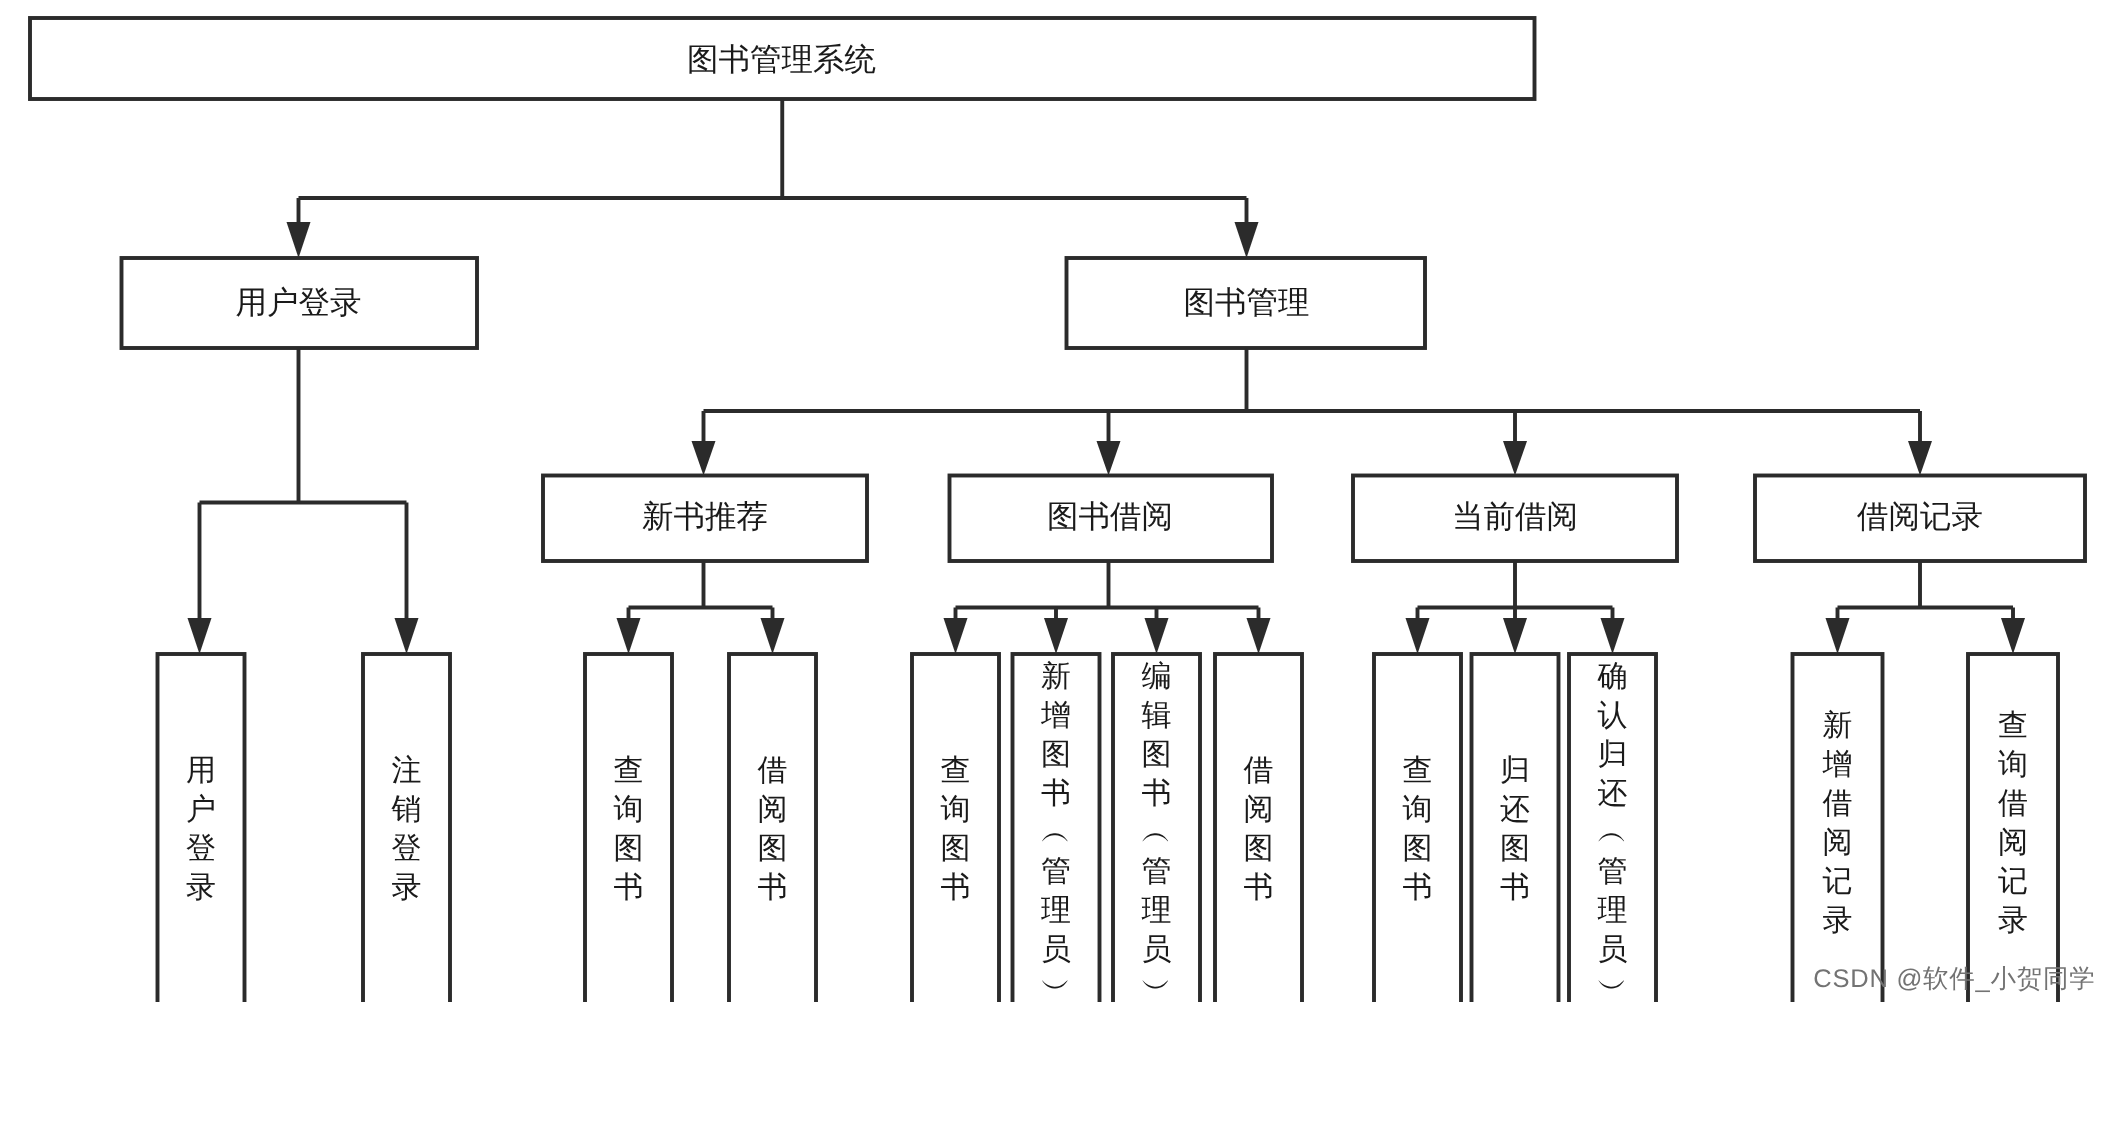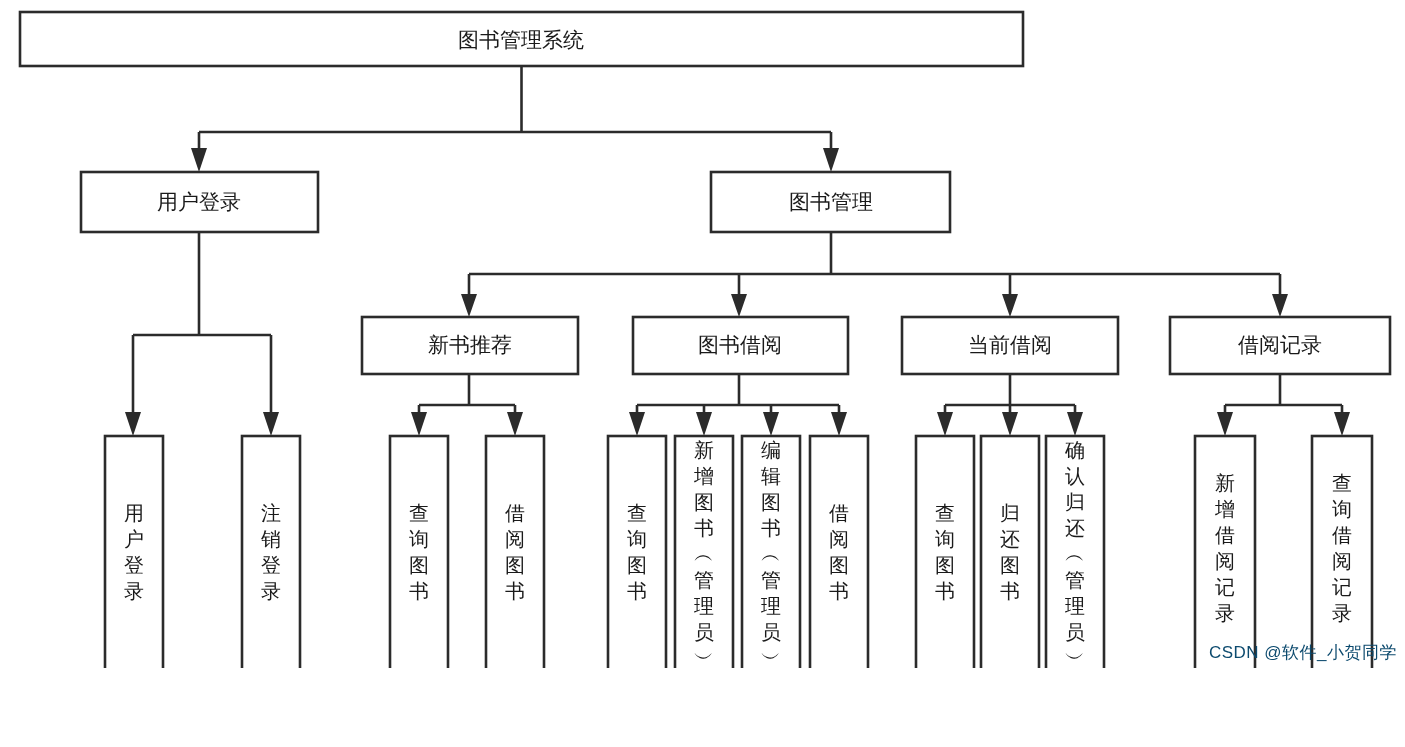--- a/index.html
+++ b/index.html
@@ -53,21 +53,21 @@
     font-size: 20px;
     fill: #1a1a1a;
     text-anchor: middle;
   }
   .watermark-text {
     position: absolute;
     right: 8px;
     bottom: 4px;
     font-family: "Liberation Sans", "DejaVu Sans", sans-serif;
     font-size: 17px;
-    color: #0c4a6e;
+    color: #737373;
     letter-spacing: 0.5px;
     white-space: nowrap;
     pointer-events: none;
   }
 </style>
 </head>
 <body>
 
 <div id="diagram-root">
 

